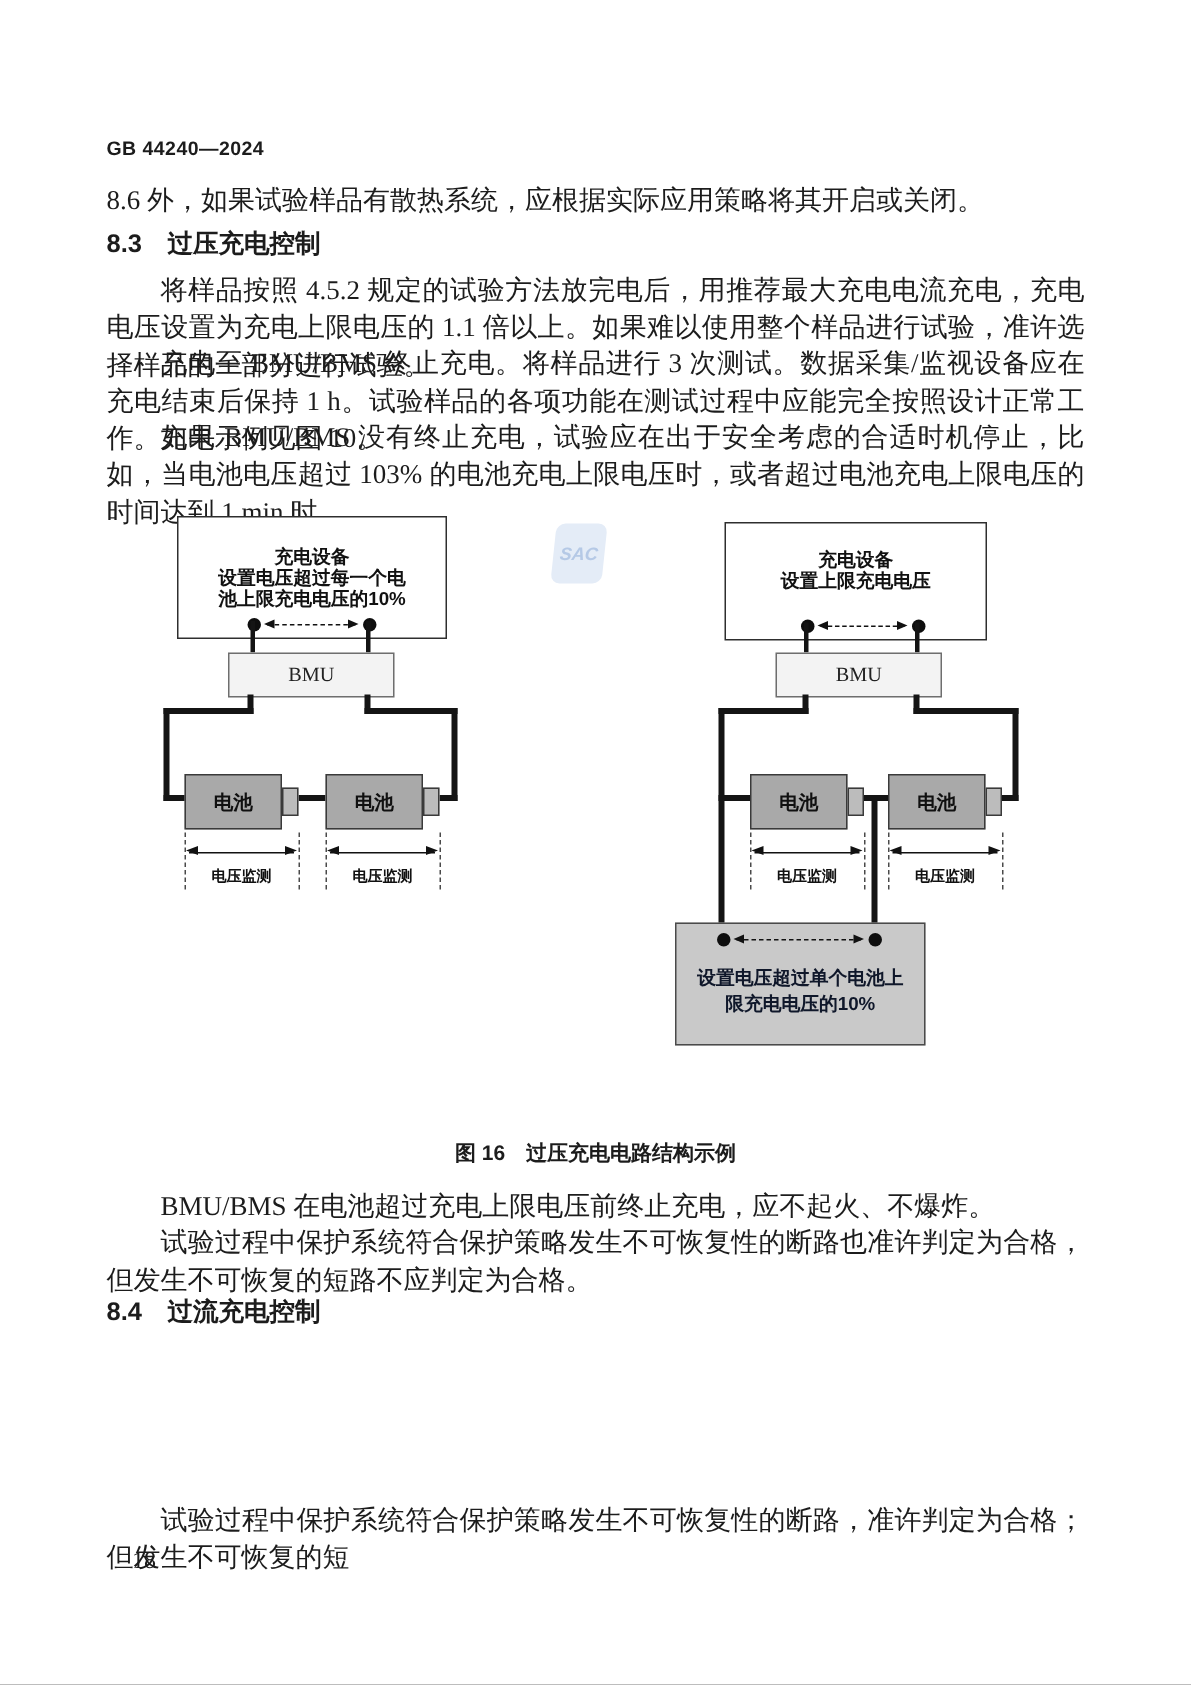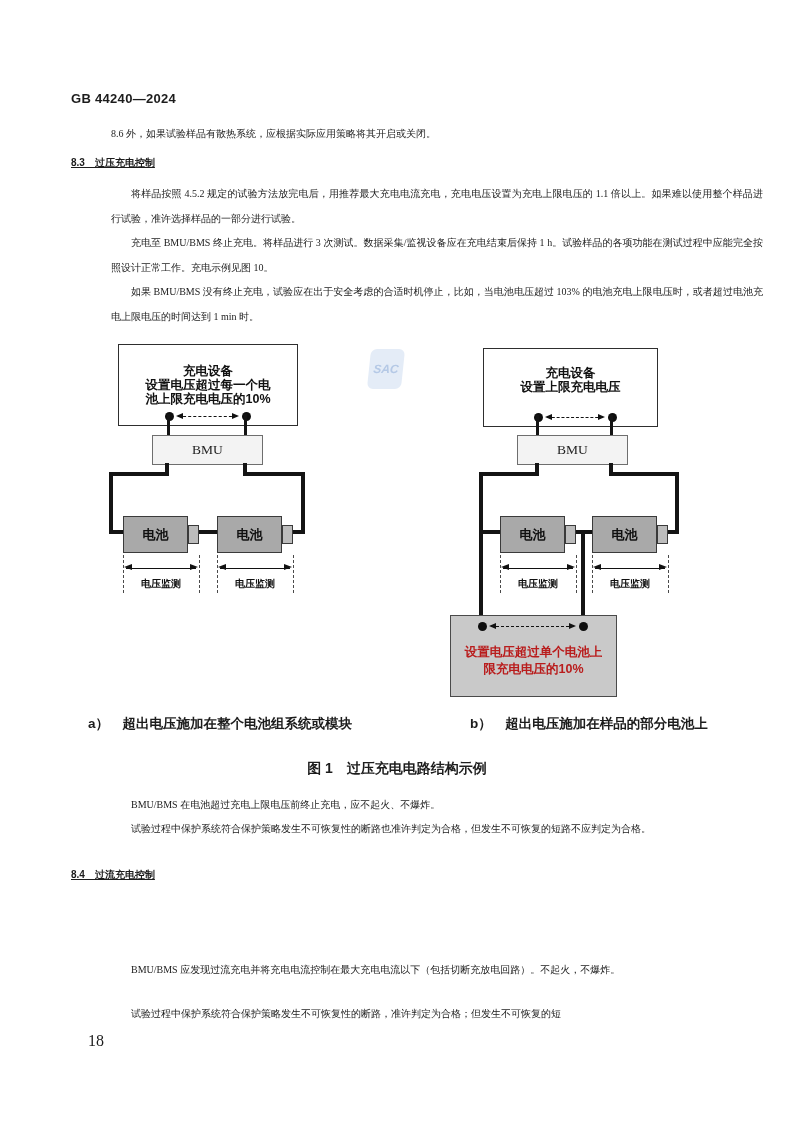--- a/index.html
+++ b/index.html
@@ -3,39 +3,39 @@
 <meta charset="utf-8">
 <style>
   html,body{margin:0;padding:0;background:#8a8a8a;}
   .page{
     position:relative;width:794px;height:1123px;background:#ffffff;
     margin:0 auto;overflow:hidden;
     font-family:"Liberation Serif","DejaVu Serif",serif;color:#1c1c1c;
   }
   .abs{position:absolute;}
   .doc-header{font-family:"Liberation Sans","DejaVu Sans",sans-serif;font-weight:bold;font-size:13px;letter-spacing:.3px;}
-  .para{width:652px;font-size:10px;line-height:25px;text-align:justify;text-justify:inter-ideograph;margin-left:40px;}
+  .para{width:652px;font-size:18px;line-height:25px;text-align:justify;text-justify:inter-ideograph;}
   .indent{text-indent:2em;font-family:Liberation Serif, serif;}
-  .sec-head{font-family:"Liberation Sans","DejaVu Sans",sans-serif;font-weight:bold;font-size:10px;line-height:25px;text-decoration:underline;}
+  .sec-head{font-family:"Liberation Sans","DejaVu Sans",sans-serif;font-weight:bold;font-size:17px;line-height:25px;}
   .fig-caption{font-family:"Liberation Sans","DejaVu Sans",sans-serif;font-weight:bold;font-size:13.5px;line-height:16px;}
   .fig-title{left:0;width:794px;text-align:center;font-family:"Liberation Sans","DejaVu Sans",sans-serif;font-weight:bold;font-size:14px;}
   .pageno{font-size:16px;}
 
   
   .dbox{position:absolute;box-sizing:border-box;border:1.3px solid #2e2e2e;background:#fff;text-align:center;
         font-family:"Liberation Sans","DejaVu Sans",sans-serif;font-weight:bold;font-size:12.5px;line-height:14px;color:#111;}
   .bmu{position:absolute;box-sizing:border-box;border:1.3px solid #6e6e6e;background:#f3f3f3;
        display:flex;align-items:center;justify-content:center;
        font-family:"Liberation Serif","DejaVu Serif",serif;font-size:13.5px;color:#222;}
   .bat{position:absolute;box-sizing:border-box;border:1.5px solid #3a3a3a;background:#a9a9a9;
        display:flex;align-items:center;justify-content:center;
        font-family:"Liberation Sans","DejaVu Sans",sans-serif;font-weight:bold;font-size:13px;color:#101010;}
   .tab{position:absolute;box-sizing:border-box;border:1.5px solid #3a3a3a;background:#bcbcbc;}
   .srcbox{position:absolute;box-sizing:border-box;border:1.3px solid #4a4a4a;background:#c9c9c9;text-align:center;
-        font-family:"Liberation Sans","DejaVu Sans",sans-serif;font-weight:bold;font-size:12.5px;line-height:17px;color:#b91c1c;}
+        font-family:"Liberation Sans","DejaVu Sans",sans-serif;font-weight:bold;font-size:12.5px;line-height:17px;color:#0f172a;}
   .wire{position:absolute;background:#141414;}
   .dot{position:absolute;width:9px;height:9px;border-radius:50%;background:#0e0e0e;margin:-4.5px 0 0 -4.5px;}
   .vdash{position:absolute;width:0;border-left:1px dashed #4a4a4a;}
   .harrow{position:absolute;height:0;border-top:1.6px solid #111;}
   .harrow::before{content:"";position:absolute;left:-2px;top:-4.6px;width:0;height:0;
     border-top:3.5px solid transparent;border-bottom:3.5px solid transparent;border-right:8px solid #111;}
   .harrow::after{content:"";position:absolute;right:-2px;top:-4.6px;width:0;height:0;
     border-top:3.5px solid transparent;border-bottom:3.5px solid transparent;border-left:8px solid #111;}
   .darrow{position:absolute;height:0;border-top:1.3px dashed #111;}
   .darrow::before{content:"";position:absolute;left:-2px;top:-4.3px;width:0;height:0;
@@ -144,26 +144,23 @@
   <div class="mon-label" style="left:585px;top:577px;">电压监测</div>
 
   <div class="srcbox" style="left:450px;top:615px;width:167px;height:82px;padding-top:28px;">
     <div>设置电压超过单个电池上</div>
     <div>限充电电压的10%</div>
   </div>
   <div class="dot" style="left:482px;top:626px;"></div>
   <div class="dot" style="left:583px;top:626px;"></div>
   <div class="darrow" style="left:491px;top:626px;width:83px;"></div>
 
-  <div class="abs fig-caption" style="left:88px;top:716px;">a）　超出电压施加在整个电池组系统或模块</div>
-  <div class="abs fig-caption" style="left:470px;top:716px;">b）　超出电压施加在样品的部分电池上</div>
-  <div class="abs fig-title" style="top:760px;">图 1　过压充电电路结构示例</div>
+  <div class="abs fig-title" style="top:760px;">图 16　过压充电电路结构示例</div>
 
   <div class="abs para indent" style="left:71px;top:792px;">BMU/BMS 在电池超过充电上限电压前终止充电，应不起火、不爆炸。</div>
   <div class="abs para indent" style="left:71px;top:816px;">试验过程中保护系统符合保护策略发生不可恢复性的断路也准许判定为合格，但发生不可恢复的短路不应判定为合格。</div>
 
   <div class="abs sec-head" style="left:71px;top:862px;">8.4　过流充电控制</div>
-  <div class="abs para indent" style="left:71px;top:957px;">BMU/BMS 应发现过流充电并将充电电流控制在最大充电电流以下（包括切断充放电回路）。不起火，不爆炸。</div>
   <div class="abs para indent" style="left:71px;top:1001px;">试验过程中保护系统符合保护策略发生不可恢复性的断路，准许判定为合格；但发生不可恢复的短</div>
 
   <div class="abs pageno" style="left:88px;top:1032px;">18</div>
 
 </div>
 
 </body></html>

